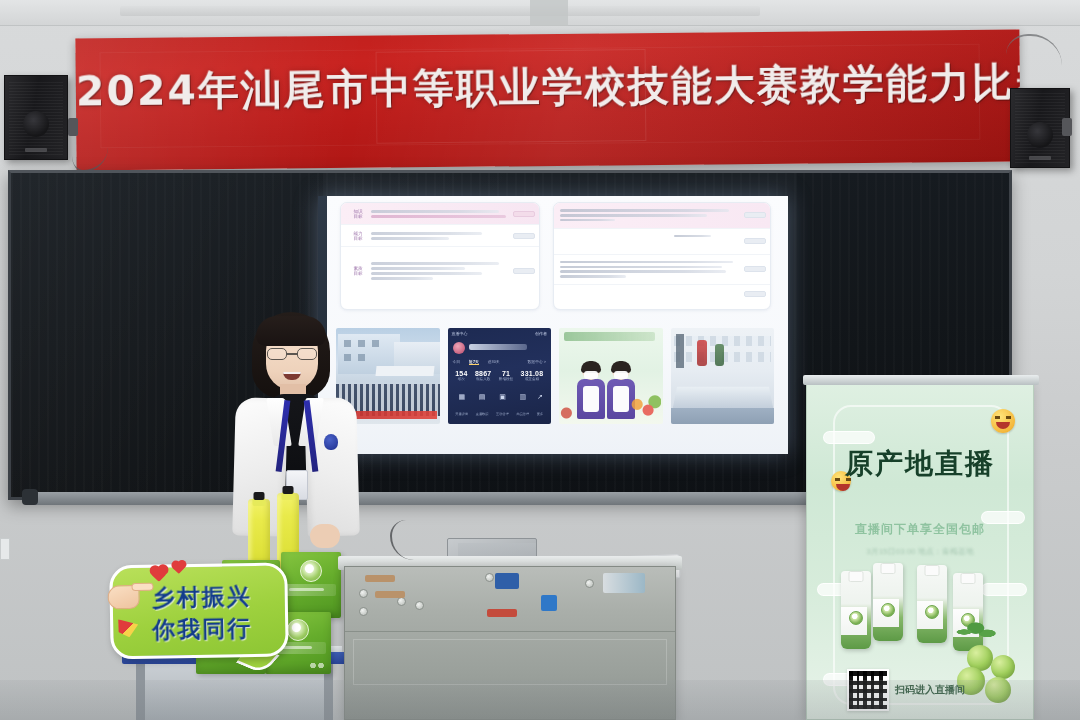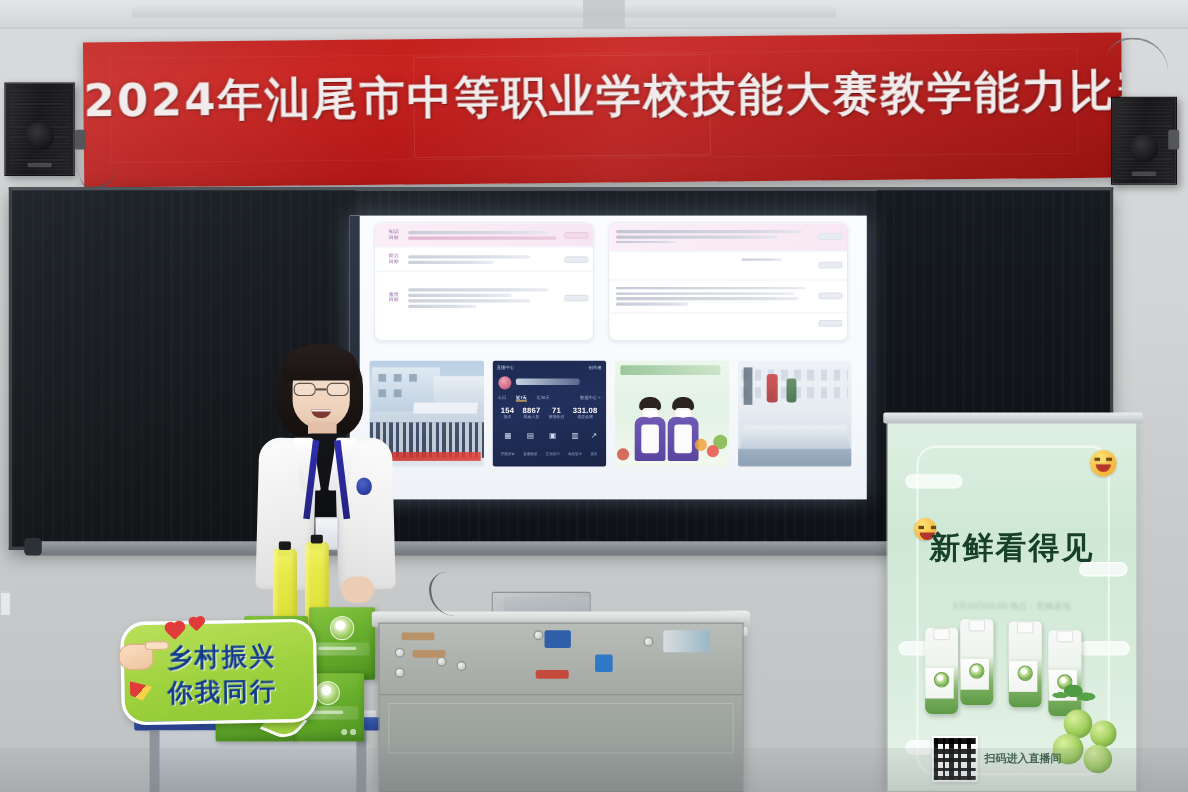--- a/index.html
+++ b/index.html
@@ -1086,21 +1086,22 @@
   <div id="standee">
     <div class="topbar"></div>
     <div class="phoneframe"></div>
     <div class="chip chip-a"></div>
     <div class="chip chip-b"></div>
     <div class="chip chip-c"></div>
     <div class="chip chip-d"></div>
     <div class="chip chip-e"></div>
     <div class="emoji emoji-a"></div>
     <div class="emoji emoji-b"></div>
-    <div class="title2">新鲜看得见</div>
+    <div class="title1">原产地直播</div>
+    <div class="subtitle">直播间下单享全国包邮</div>
     <div class="dateline">3月15日03:00  地点：青梅基地</div>
 
     <div class="pbottle" id="pbottle-1">
       <div class="plabel"></div>
       <div class="pseal"></div>
       <div class="pcap"></div>
     </div>
     <div class="pbottle" id="pbottle-2">
       <div class="plabel"></div>
       <div class="pseal"></div>

